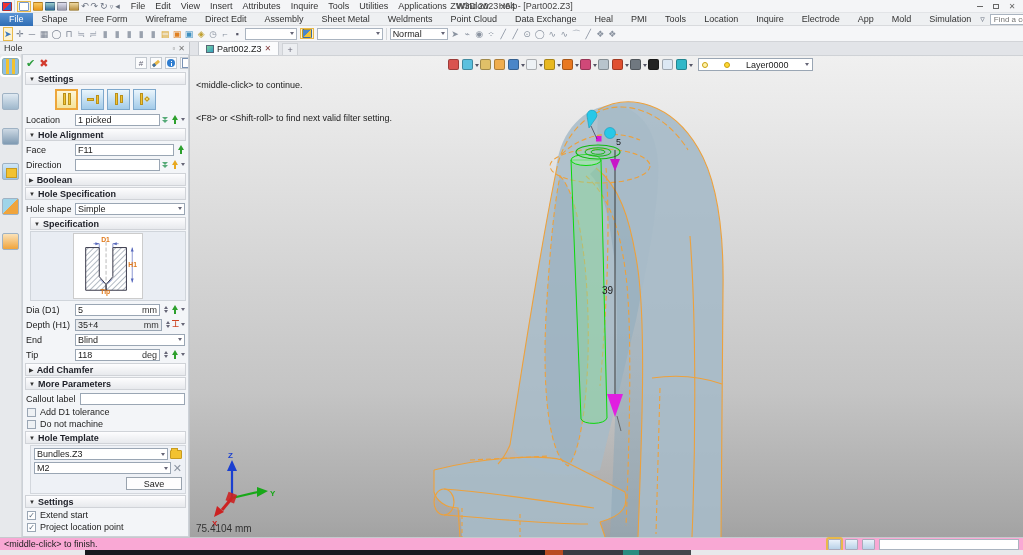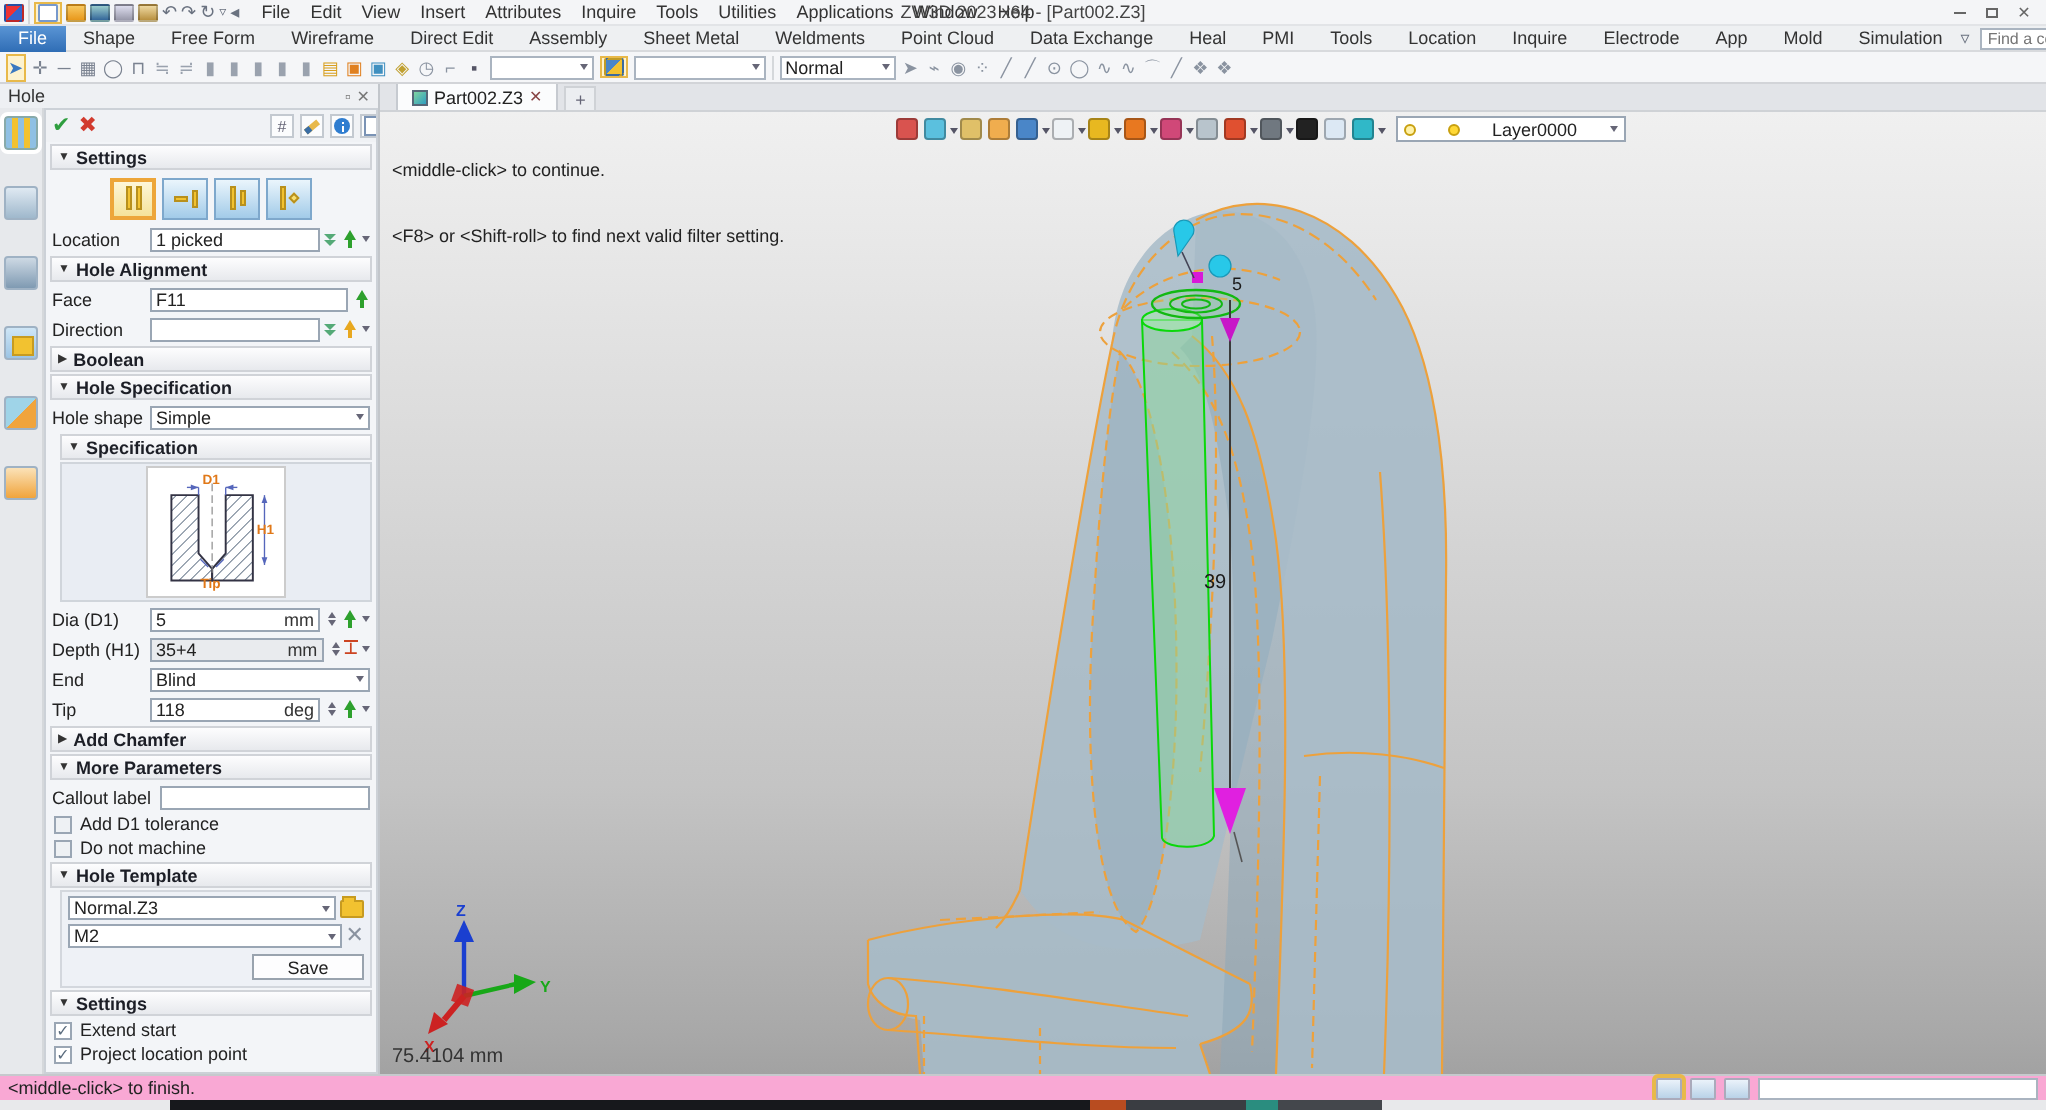--- a/index.html
+++ b/index.html
@@ -482,21 +482,21 @@
       <span>Do not machine</span>
     </div>
 
     <div class="sec">
         <span class="tri">▼</span>
         <span>Hole Template</span>
       </div>
     <div class="grp">
       <div class="row" style="height:14px">
         <span class="selbox">
-            <span>Normal.Z3</span>
+            <span>Bundles.Z3</span>
             <span class="dda"></span>
           </span>
         <span class="folder"></span>
       </div>
       <div class="row" style="height:14px">
         <span class="selbox">
             <span>M2</span>
             <span class="dda"></span>
           </span>
         <span class="xdel">✕</span>

